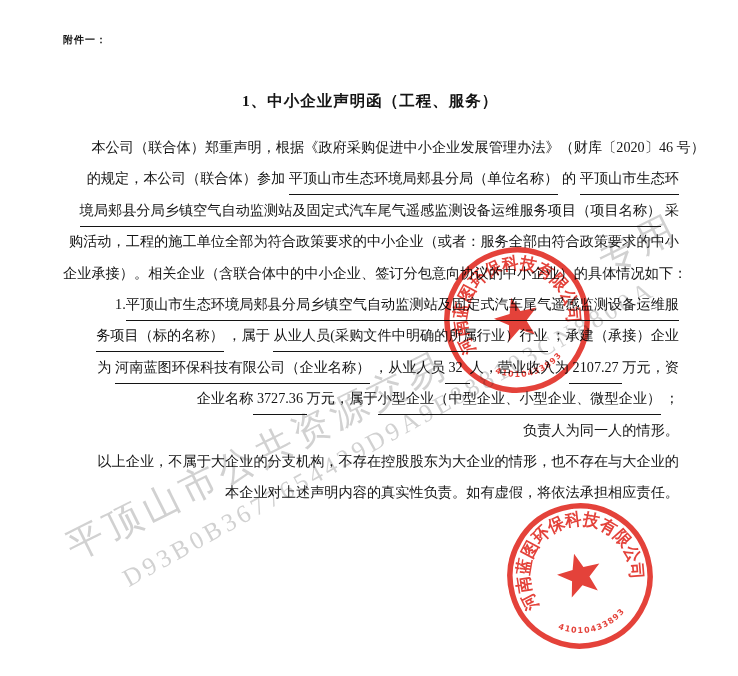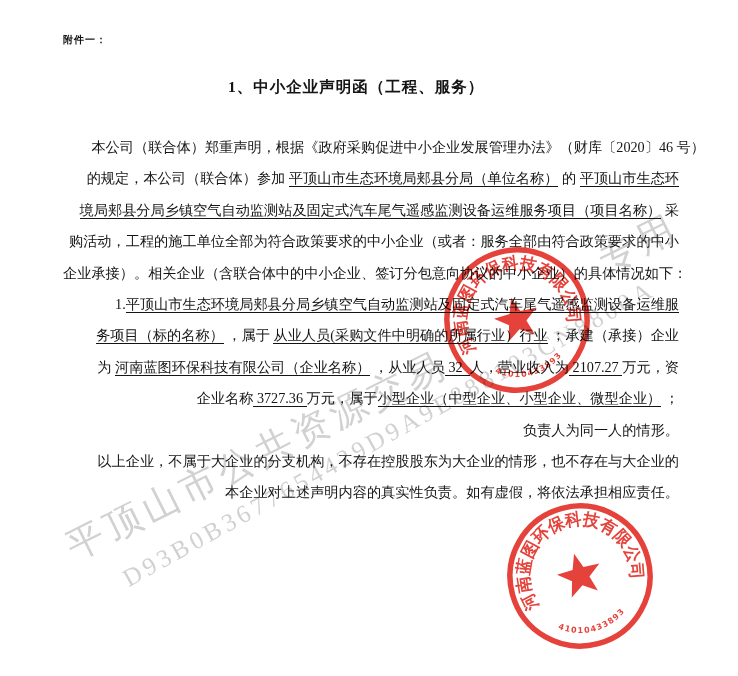--- a/index.html
+++ b/index.html
@@ -19,32 +19,32 @@
   .wm0{left:58px;top:527px;font-size:37px;letter-spacing:5px;transform:rotate(-26.5deg);}
   .wm1{left:590px;top:240px;font-size:37px;letter-spacing:5px;transform:rotate(-26.5deg);}
   .wm2{left:118px;top:568px;font-size:25px;letter-spacing:4px;transform:rotate(-29deg);}
 
   
   .attachment{
     position:absolute;left:63px;top:33px;z-index:1;
     font-size:10px;font-weight:bold;letter-spacing:1px;
   }
   .title{
-    position:absolute;left:0;top:77px;width:712px;margin:0;z-index:1;
+    position:absolute;left:0;top:77px;width:712px;margin:14px;z-index:1;
     text-align:center;font-size:15.5px;font-weight:bold;letter-spacing:1px;
   }
 
   
   .body{
     position:absolute;left:63px;top:132px;width:616px;z-index:1;
     font-size:14.2px;line-height:31.4px;text-align:right;
   }
   .bline{white-space:nowrap;}
   .bline span{white-space:pre;}
-  .bline .u{border-bottom:1px solid #141414;padding-bottom:0;margin-top:48px;}
+  .bline .u{border-bottom:1px solid #141414;padding-bottom:8px;margin-top:48px;}
 
   
   .sig{
     position:absolute;left:338px;top:524px;z-index:1;
     font-size:14.2px;line-height:33px;white-space:nowrap;
   }
 
   
   .stamp{position:absolute;z-index:2;mix-blend-mode:multiply;opacity:.87;}
   .stamp1{left:435px;top:238px;}

